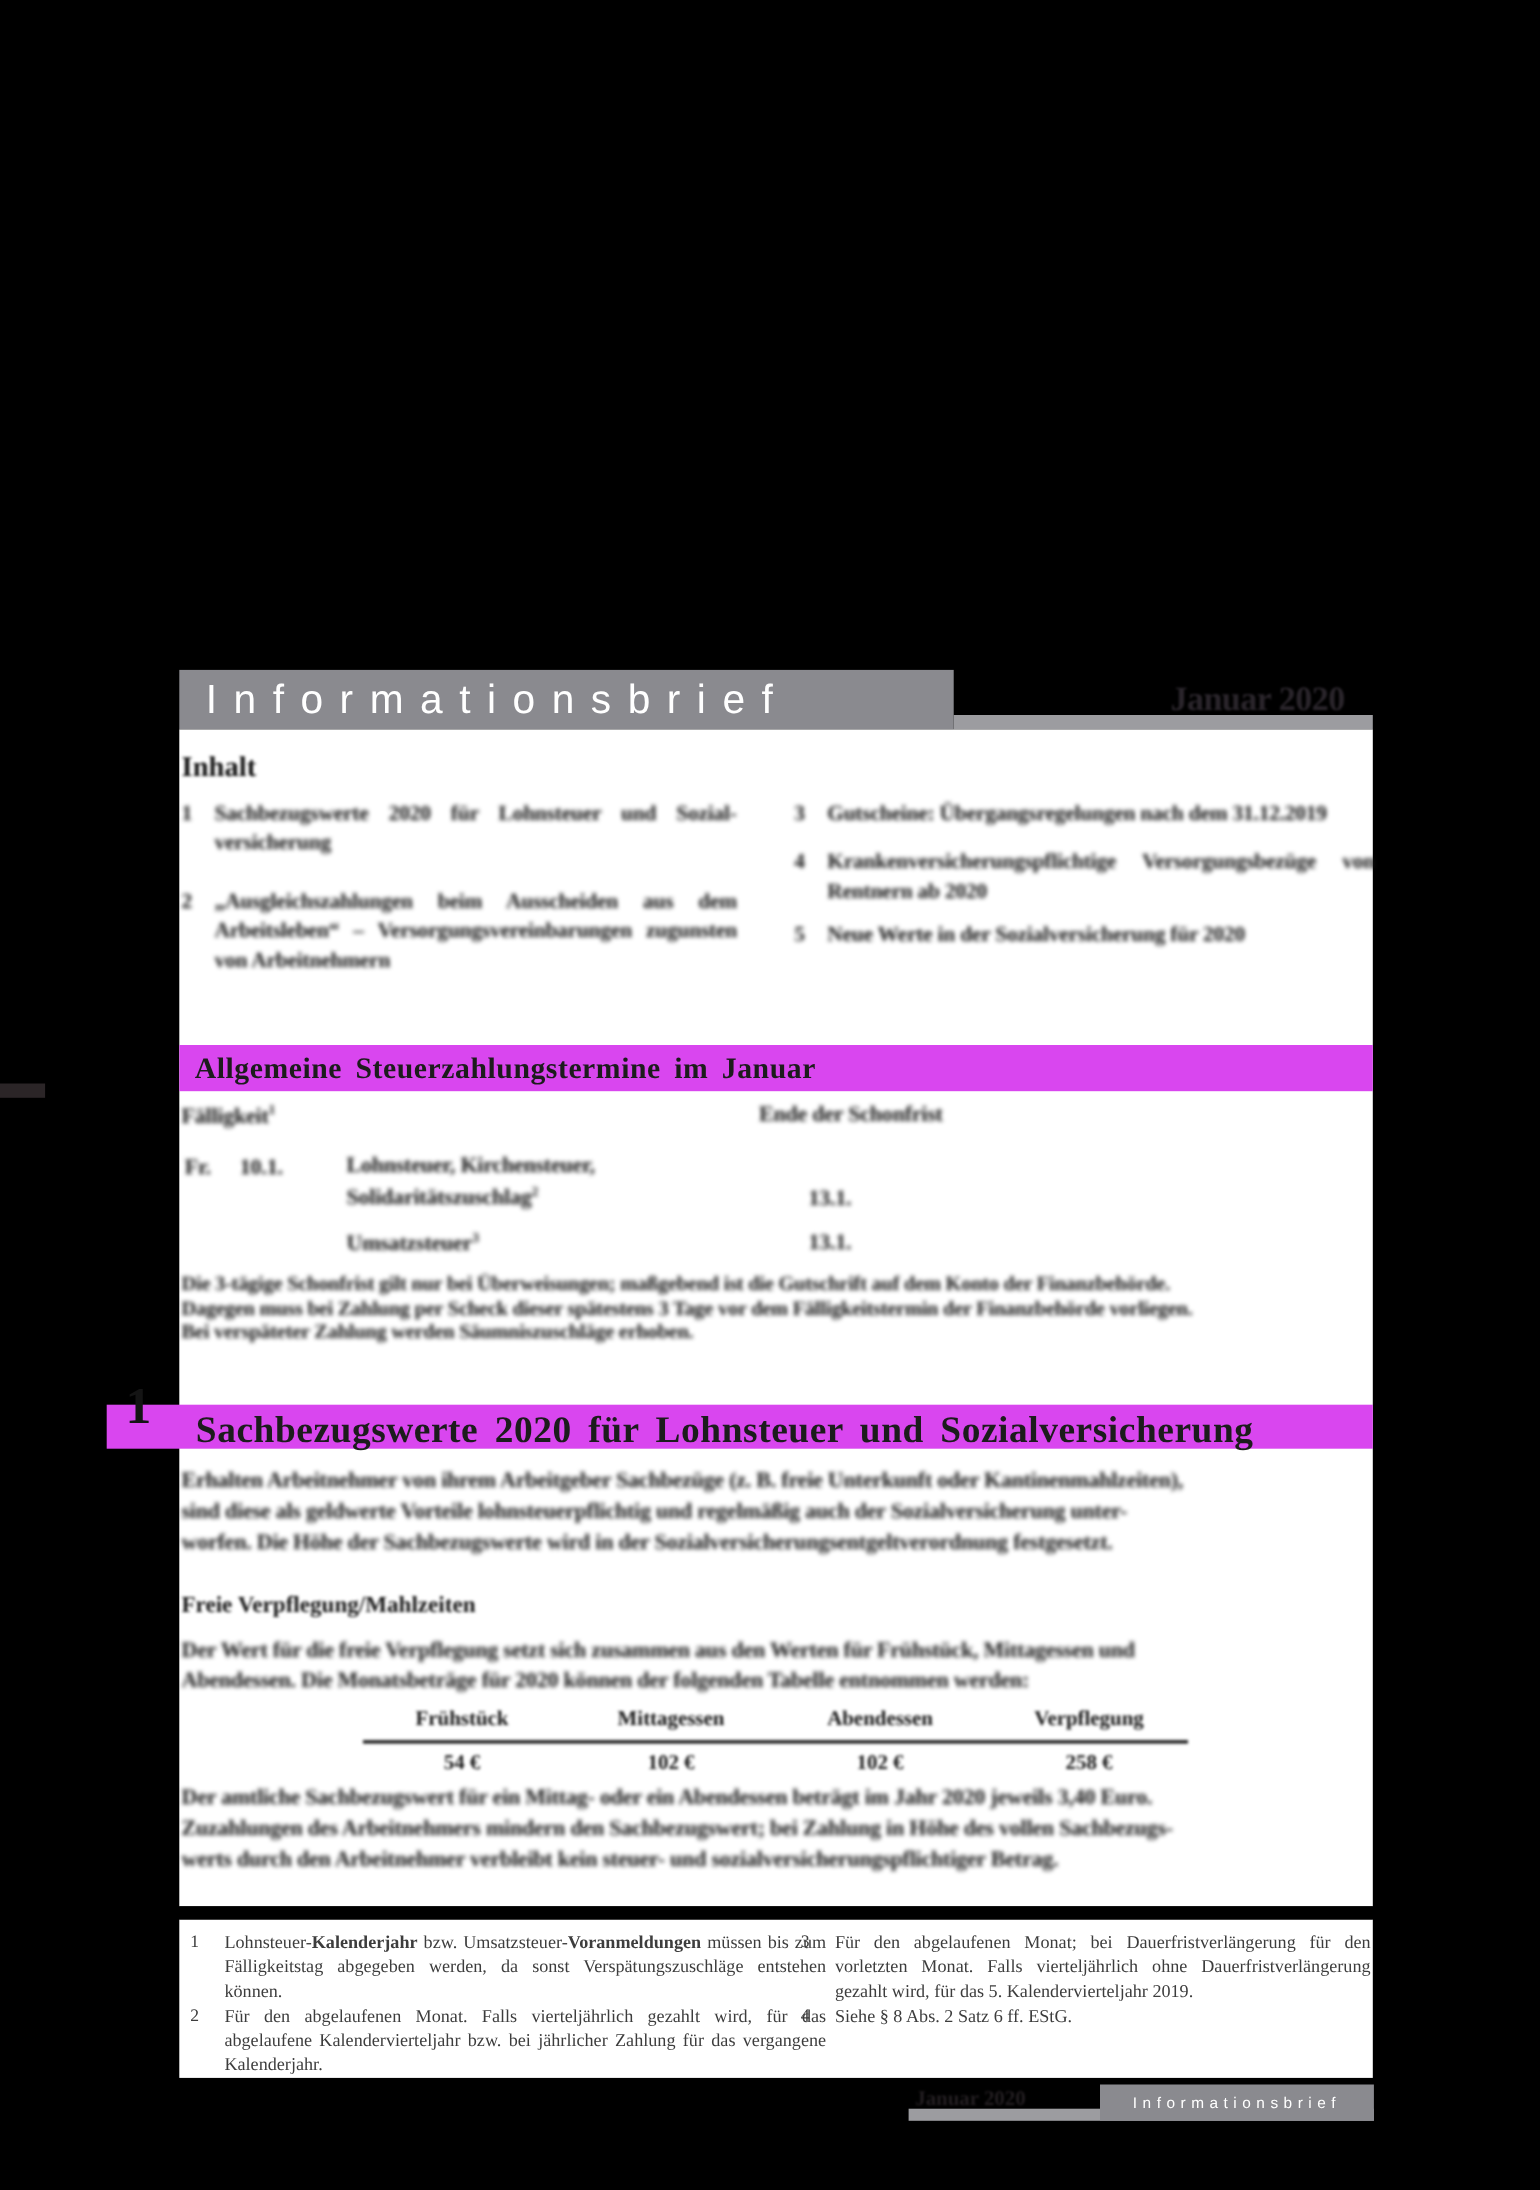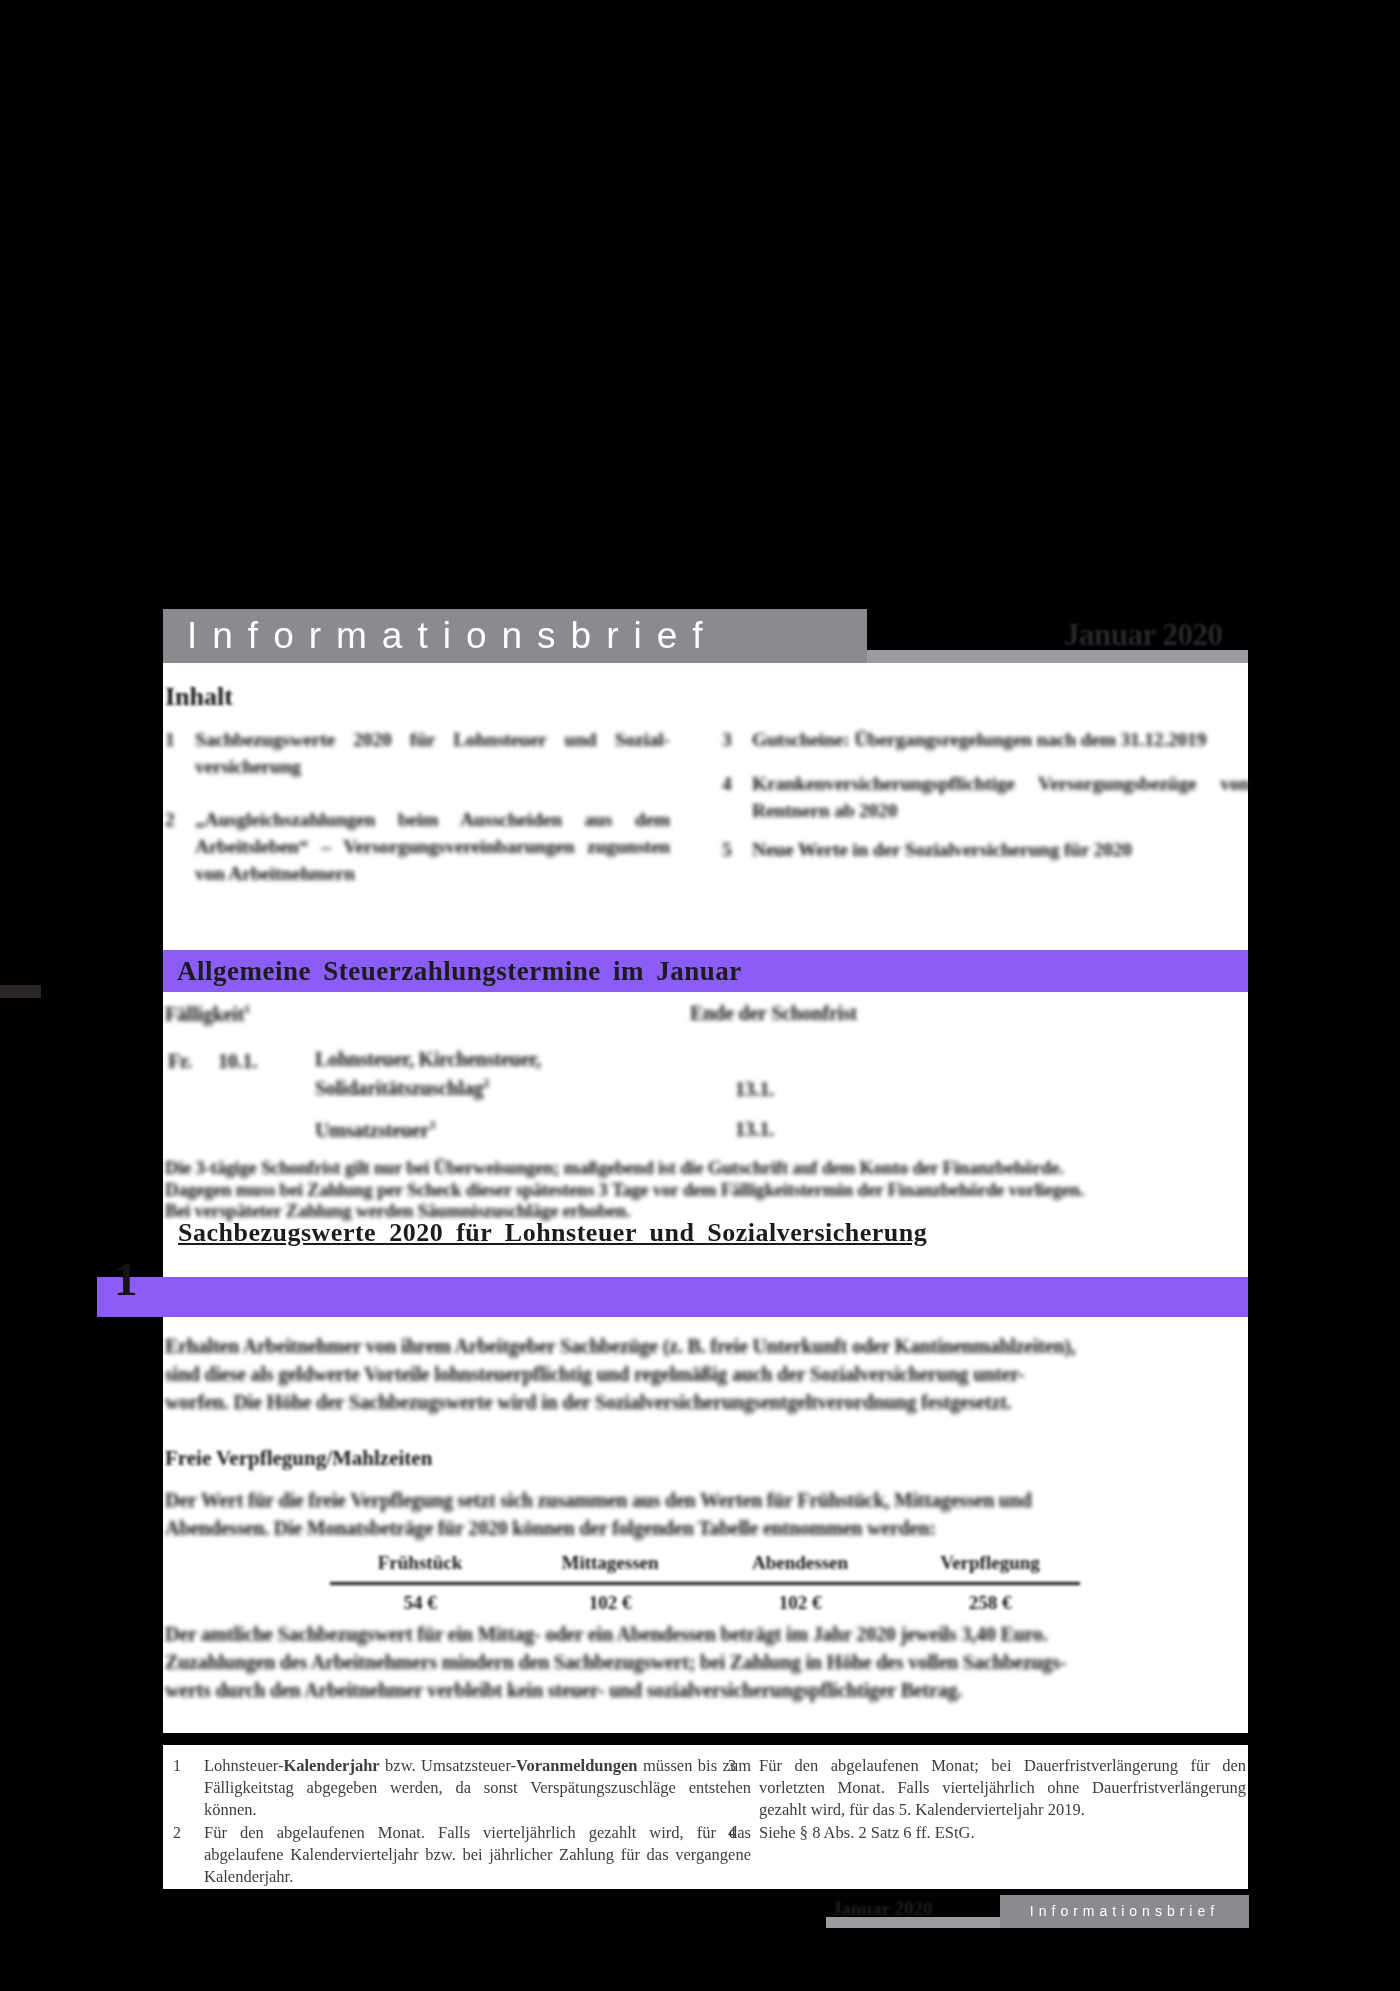--- a/index.html
+++ b/index.html
@@ -12,21 +12,21 @@
   .b-mid{filter:blur(1.1px);}
   .b-heavy{filter:blur(2.0px);color:#141414;}
   .b-head{filter:blur(1.6px);color:#141414;}
   .serifb{font-weight:bold;font-family:"Liberation Serif", serif;}
   .nowrapline{white-space:nowrap;overflow:hidden;}
   
   .brandbar{background:#8a8a8f;color:#fff;font-family:"Liberation Sans", sans-serif;
             font-size:37px;letter-spacing:15px;line-height:54px;padding-left:24px;}
   .graystrip{background:#9c9ca0;}
   .issue-top{font-size:31px;font-weight:bold;color:#2a252b;letter-spacing:-0.5px;}
-  .secbar{background:#8b5cf6;}
+  .secbar{background:#d946ef;}
   .secbar-title{font-size:27px;font-weight:bold;color:#1c1c1c;word-spacing:5px;letter-spacing:0.5px;}
   .inh-item{display:flex;margin-bottom:0;}
   .inh-num{width:30px;flex:0 0 30px;font-weight:bold;font-size:19.5px;line-height:27px;}
   .inh-txt{font-weight:bold;font-size:19.5px;line-height:27px;text-align:justify;letter-spacing:-0.2px;}
   .tbl-label{font-size:20px;font-weight:bold;letter-spacing:-0.2px;}
   .note-line{font-size:18.5px;font-weight:bold;line-height:21.5px;letter-spacing:-0.2px;}
   .p-line{font-size:20px;font-weight:bold;line-height:28px;letter-spacing:-0.2px;}
   .sb-grid{display:grid;grid-template-columns:1fr 1fr 1fr 1fr;column-gap:10px;}
   .sb-head{font-size:19px;font-weight:bold;text-align:center;padding-bottom:8px;}
   .sb-val{font-size:19px;font-weight:bold;text-align:center;padding-top:7px;}
@@ -118,21 +118,21 @@
   <div class="abs b-heavy" style="left:165px;top:1158px;width:1006px;">
     <div class="note-line nowrapline" style="width:100%;">Die 3-tägige Schonfrist gilt nur bei Überweisungen; maßgebend ist die Gutschrift auf dem Konto der Finanzbehörde.</div>
     <div class="note-line nowrapline" style="width:94%;">Dagegen muss bei Zahlung per Scheck dieser spätestens 3 Tage vor dem Fälligkeitstermin der Finanzbehörde vorliegen.</div>
     <div class="note-line nowrapline" style="width:81%;">Bei verspäteter Zahlung werden Säumniszuschläge erhoben.</div>
   </div>
 
   <div class="abs secbar" style="left:97px;top:1277px;width:1151px;height:40px;"></div>
   <div class="abs serifb b-soft" style="left:114px;top:1252px;font-size:47px;color:#141414;">
     <span>1</span>
   </div>
-  <div class="abs secbar-title b-soft" style="left:178px;top:1218px;font-size:26px;word-spacing:6px;text-decoration:underline;">
+  <div class="abs secbar-title b-soft" style="left:178px;top:1282px;font-size:34px;word-spacing:6px;">
     <span>Sachbezugswerte 2020 für Lohnsteuer und Sozialversicherung</span>
   </div>
 
   <div class="abs b-heavy" style="left:165px;top:1332px;width:1082px;">
     <div class="p-line nowrapline" style="width:100%;">Erhalten Arbeitnehmer von ihrem Arbeitgeber Sachbezüge (z. B. freie Unterkunft oder Kantinenmahlzeiten),</div>
     <div class="p-line nowrapline" style="width:100%;">sind diese als geldwerte Vorteile lohnsteuerpflichtig und regelmäßig auch der Sozialversicherung unter-</div>
     <div class="p-line nowrapline" style="width:97%;">worfen. Die Höhe der Sachbezugswerte wird in der Sozialversicherungsentgeltverordnung festgesetzt.</div>
   </div>
 
   <div class="abs serifb b-head" style="left:165px;top:1446px;font-size:21px;">

